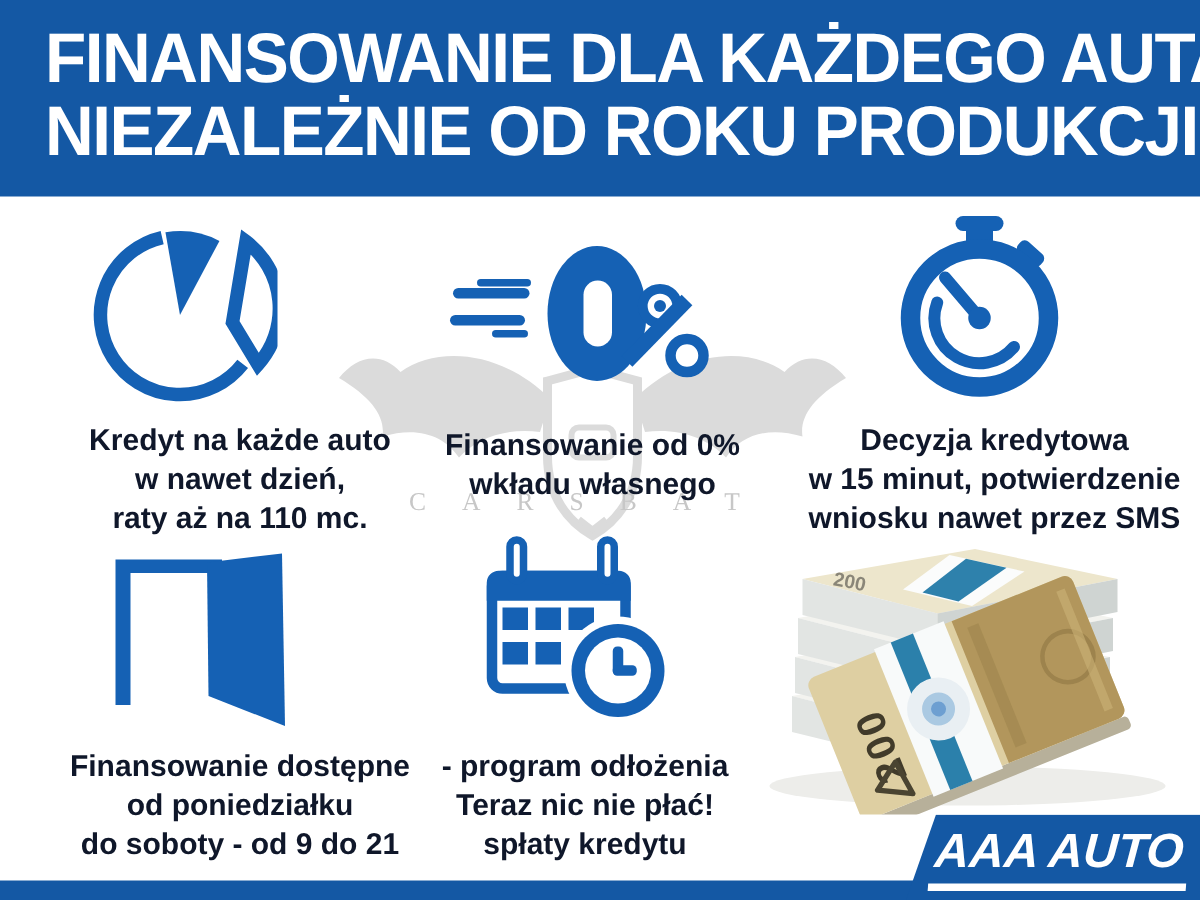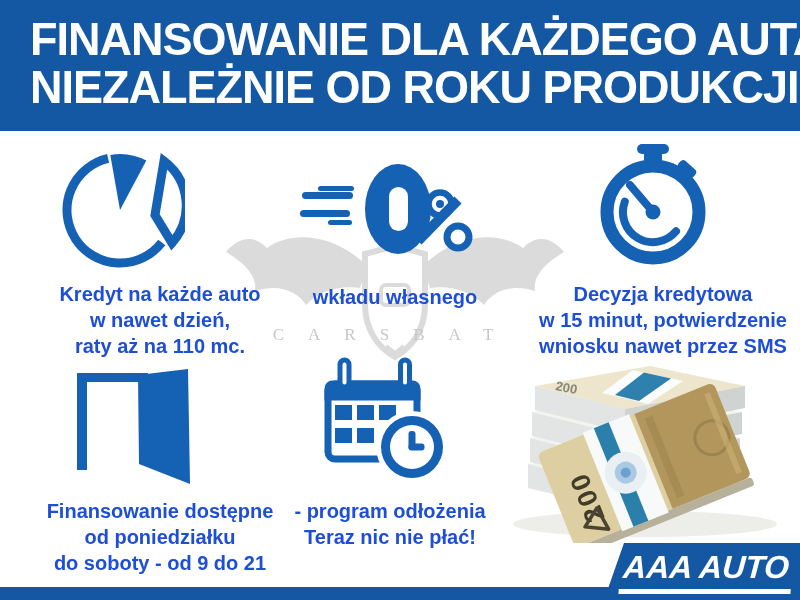--- a/index.html
+++ b/index.html
@@ -15,21 +15,21 @@
   .header-text{
     position:absolute;left:30px;top:14px;color:#ffffff;
     font-size:45px;line-height:47px;font-weight:bold;letter-spacing:-1px;
     transform:scaleY(1.04);transform-origin:top left;white-space:nowrap;
   }
   
   .watermark{position:absolute;left:220px;top:228px;z-index:0;}
   
   .icon-svg{position:absolute;z-index:1;}
   .cap{
-    position:absolute;z-index:1;text-align:center;color:#1d4ed8;
+    position:absolute;z-index:1;text-align:center;color:#0f172a;
     font-size:20px;line-height:26px;font-weight:600;
   }
   .cap div{white-space:nowrap;}
   
   .footer-strip{
     position:absolute;left:0;top:587px;width:800px;height:13px;
     background:#1458A4;z-index:2;
   }
   .brand-banner{
     position:absolute;left:598px;top:543px;width:202px;height:57px;
@@ -102,20 +102,21 @@
     <circle cx="60" cy="72" r="7.5" fill="#1561B4"></circle>
     <path d="M31.8 61.7 A30 30 0 0 0 83 91.3" fill="none" stroke="#1561B4" stroke-width="8" stroke-linecap="round"></path>
   </svg>
 
   <div class="cap" style="left:30px;top:281px;width:260px">
     <div>Kredyt na każde auto</div>
     <div>w nawet dzień,</div>
     <div>raty aż na 110 mc.</div>
   </div>
   <div class="cap" style="left:270px;top:284px;width:250px">
+    <div>Finansowanie od 0%</div>
     <div>wkładu własnego</div>
   </div>
   <div class="cap" style="left:523px;top:281px;width:280px">
     <div>Decyzja kredytowa</div>
     <div>w 15 minut, potwierdzenie</div>
     <div>wniosku nawet przez SMS</div>
   </div>
 
   <svg class="icon-svg" style="left:70px;top:355px" width="130" height="135" viewBox="0 0 130 135">
     <path d="M7 18 H78 V27 H17 V115 H7 Z" fill="#1561B4"></path>
@@ -188,20 +189,21 @@
   </svg>
 
   <div class="cap" style="left:20px;top:498px;width:280px">
     <div>Finansowanie dostępne</div>
     <div>od poniedziałku</div>
     <div>do soboty - od 9 do 21</div>
   </div>
   <div class="cap" style="left:260px;top:498px;width:260px">
     <div>- program odłożenia</div>
     <div>Teraz nic nie płać!</div>
+    <div>spłaty kredytu</div>
   </div>
 
   <div class="footer-strip"></div>
   <div class="brand-banner">
     <span class="brand-logo">AAA AUTO</span>
   </div>
 
 </div>
 
 </body></html>

